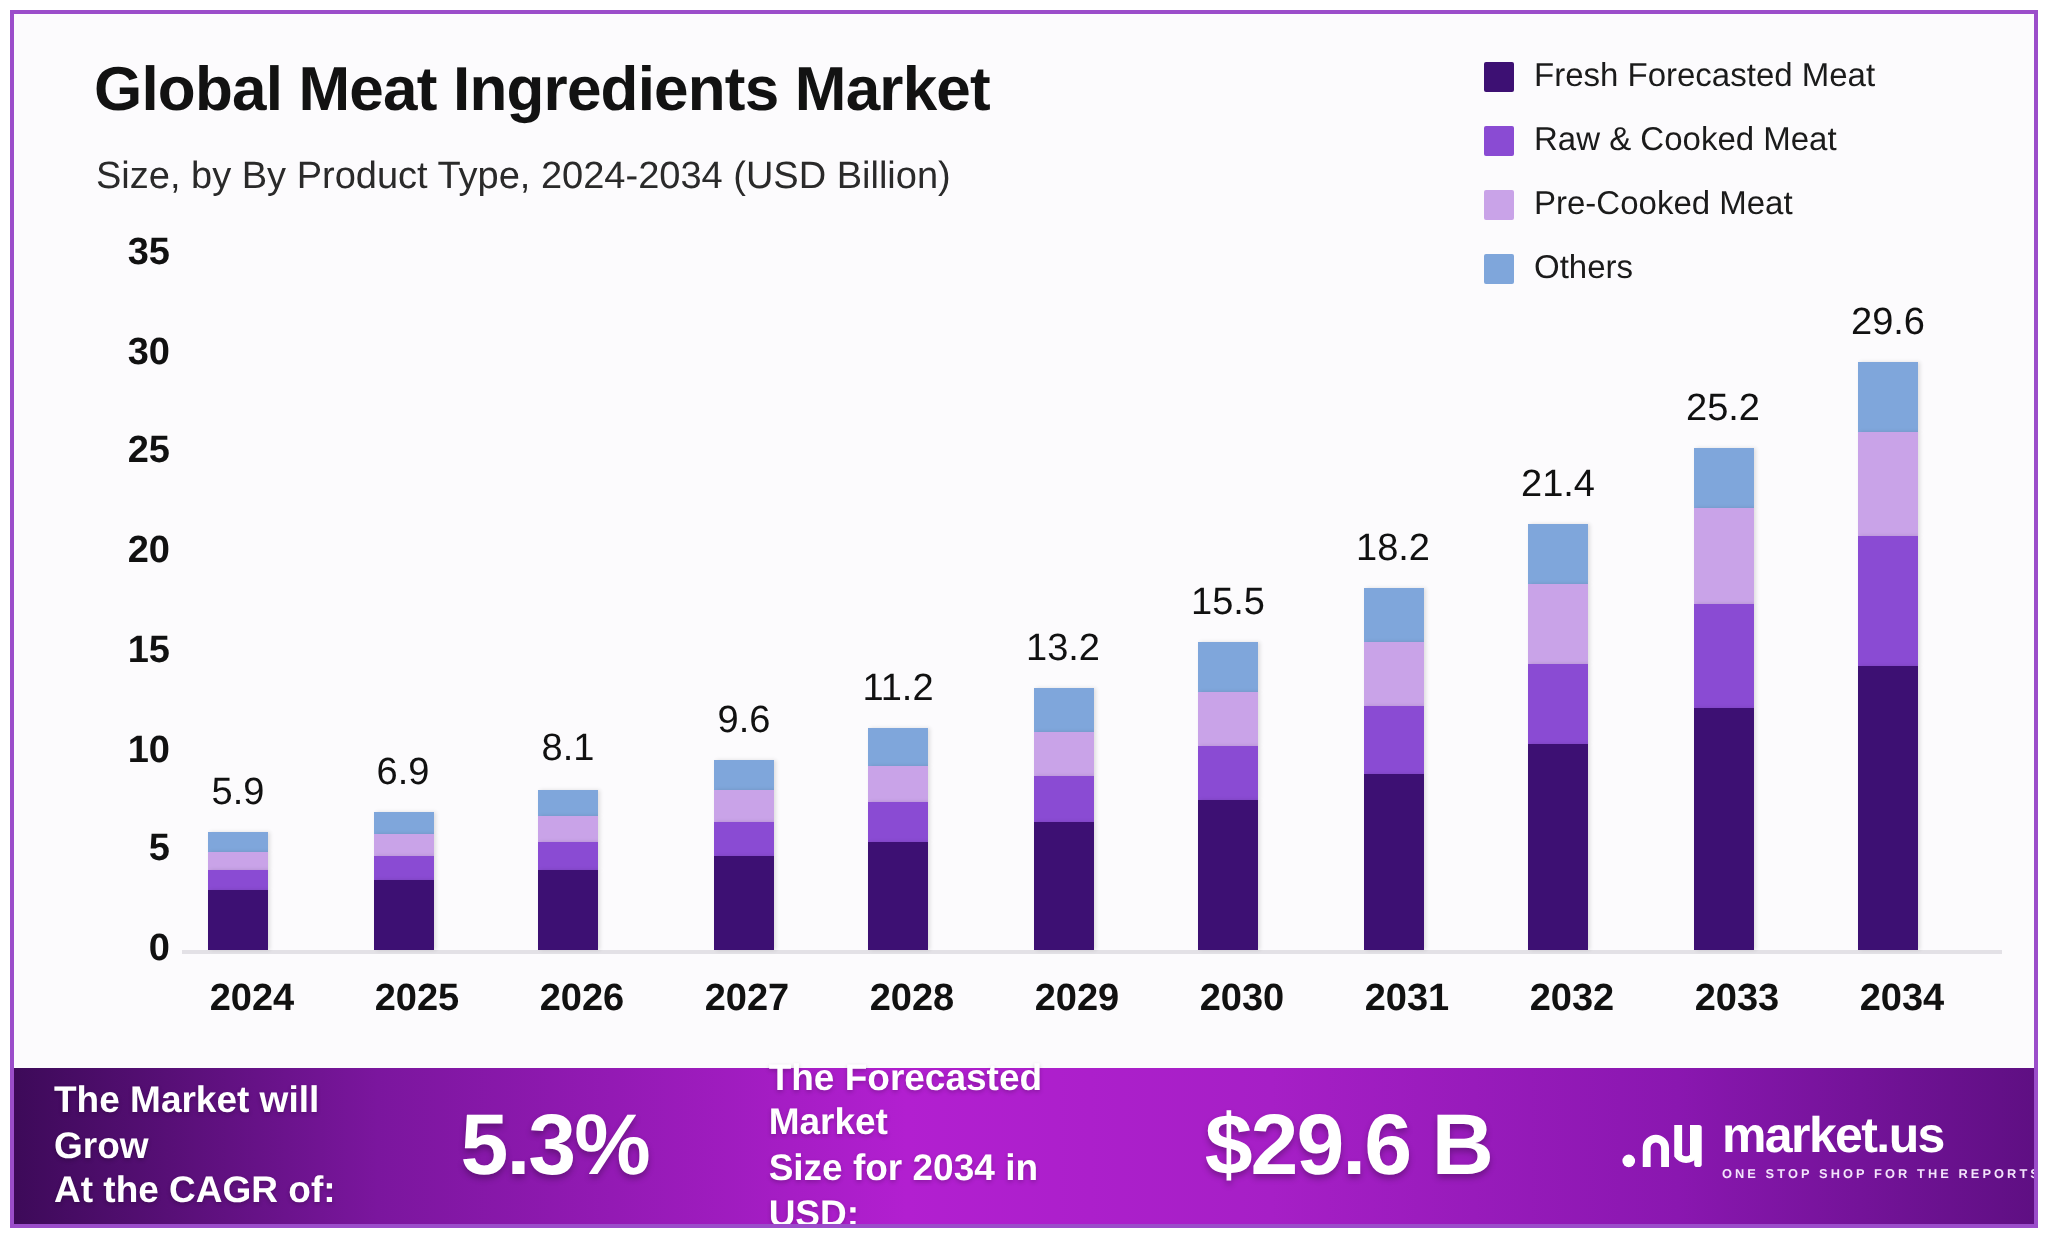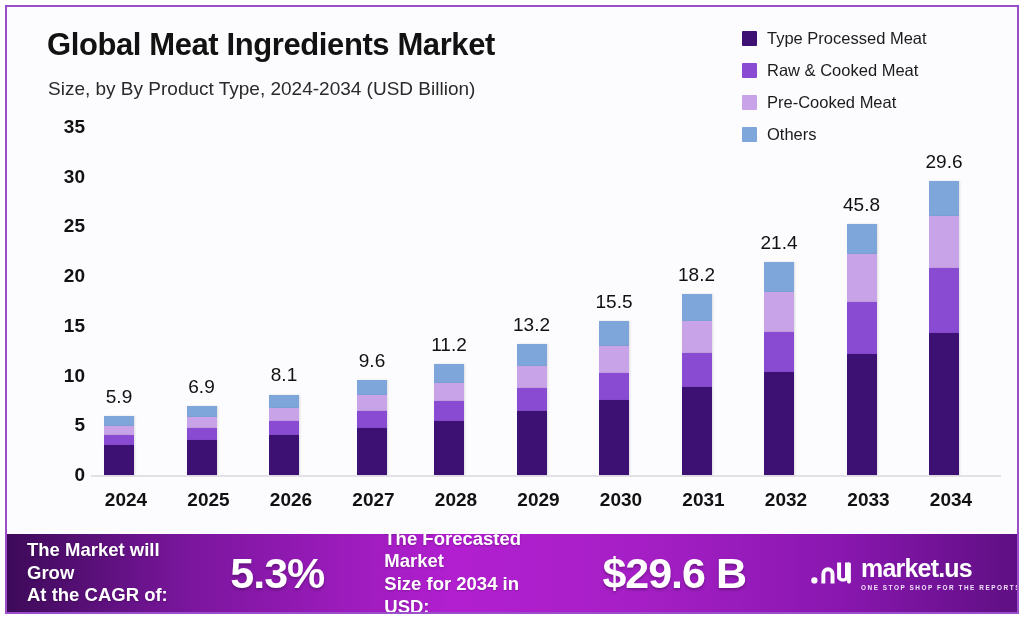--- a/index.html
+++ b/index.html
@@ -122,21 +122,21 @@
 
 <div id="infographic">
   <div class="frame">
 
     <div class="title">Global Meat Ingredients Market</div>
     <div class="subtitle">Size, by By Product Type, 2024-2034 (USD Billion)</div>
 
     <div class="legend" id="legend">
         <div class="legend-item">
           <span class="legend-swatch" style="background: rgb(61, 16, 115);"></span>
-          <span class="legend-label">Type Processed Meat</span>
+          <span class="legend-label">Fresh Forecasted Meat</span>
         </div>
         <div class="legend-item">
           <span class="legend-swatch" style="background: rgb(138, 75, 211);"></span>
           <span class="legend-label">Raw &amp; Cooked Meat</span>
         </div>
         <div class="legend-item">
           <span class="legend-swatch" style="background: rgb(201, 163, 232);"></span>
           <span class="legend-label">Pre-Cooked Meat</span>
         </div>
         <div class="legend-item">
@@ -219,21 +219,21 @@
             <div class="seg shadow" style="height: 39.7714px; background: rgb(201, 163, 232);"></div>
             <div class="seg shadow" style="height: 39.7714px; background: rgb(138, 75, 211);"></div>
             <div class="seg shadow" style="height: 103.406px; background: rgb(61, 16, 115);"></div>
             <div class="bar-total" style="bottom: 220.777px;">21.4</div>
           </div>
           <div class="bar-group" style="left: 755.5px;">
             <div class="seg shadow" style="height: 29.8286px; background: rgb(127, 166, 219);"></div>
             <div class="seg shadow" style="height: 47.7257px; background: rgb(201, 163, 232);"></div>
             <div class="seg shadow" style="height: 51.7029px; background: rgb(138, 75, 211);"></div>
             <div class="seg shadow" style="height: 121.303px; background: rgb(61, 16, 115);"></div>
-            <div class="bar-total" style="bottom: 258.56px;">45.8</div>
+            <div class="bar-total" style="bottom: 258.56px;">25.2</div>
           </div>
           <div class="bar-group" style="left: 838px;">
             <div class="seg shadow" style="height: 34.8px; background: rgb(127, 166, 219);"></div>
             <div class="seg shadow" style="height: 52.6971px; background: rgb(201, 163, 232);"></div>
             <div class="seg shadow" style="height: 64.6286px; background: rgb(138, 75, 211);"></div>
             <div class="seg shadow" style="height: 142.183px; background: rgb(61, 16, 115);"></div>
             <div class="bar-total" style="bottom: 302.309px;">29.6</div>
           </div>
         </div>
       <div class="x-axis" id="x-axis">

